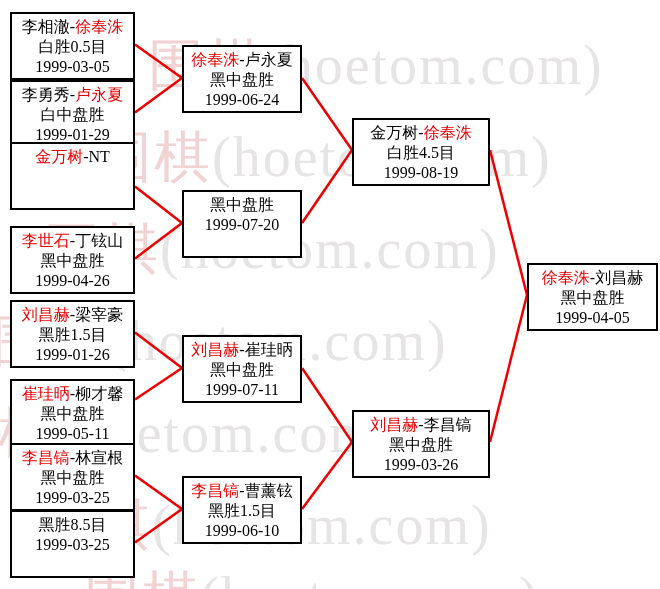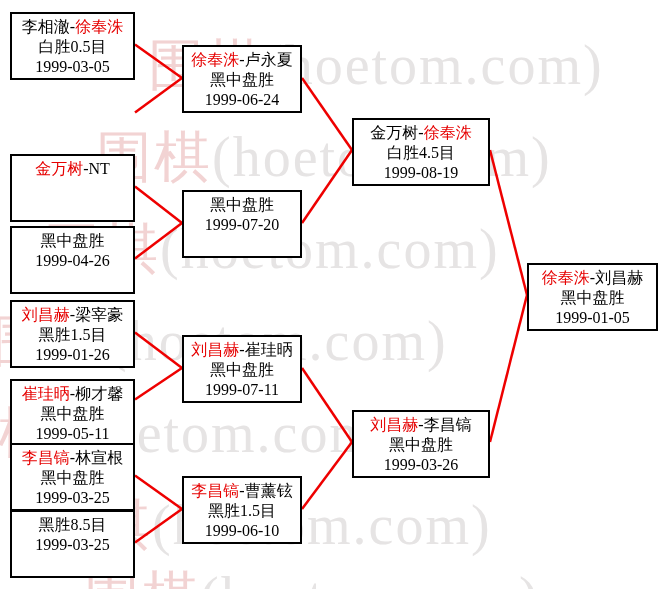--- a/index.html
+++ b/index.html
@@ -62,28 +62,34 @@
         <path d="M490,442 L527,295"></path>
     </g>
   </svg>
 
   <div class="box" style="left:10px;top:12px;width:121px">
     <div class="line"><span class="blk">李相澈</span><span class="sep">-</span><span class="red">徐奉洙</span></div>
     <div class="line">白胜0.5目</div>
     <div class="line">1999-03-05</div>
   </div>
 
+  <div class="box" style="left:10px;top:80px;width:121px">
+    <div class="line"><span class="blk">李勇秀</span><span class="sep">-</span><span class="red">卢永夏</span></div>
+    <div class="line">白中盘胜</div>
+    <div class="line">1999-01-29</div>
+  </div>
 
-  <div class="box" style="left:10px;top:154px;width:121px">
+  <div class="box" style="left:10px;top:142px;width:121px">
     <div class="line"><span class="red">金万树</span><span class="sep">-</span><span class="blk">NT</span></div>
     <div class="line"></div>
     <div class="line"></div>
   </div>
 
   <div class="box" style="left:10px;top:226px;width:121px">
+    <div class="line"><span class="red">李世石</span><span class="sep">-</span><span class="blk">丁铉山</span></div>
     <div class="line">黑中盘胜</div>
     <div class="line">1999-04-26</div>
   </div>
 
   <div class="box" style="left:10px;top:300px;width:121px">
     <div class="line"><span class="red">刘昌赫</span><span class="sep">-</span><span class="blk">梁宰豪</span></div>
     <div class="line">黑胜1.5目</div>
     <div class="line">1999-01-26</div>
   </div>
 
@@ -135,16 +141,16 @@
 
   <div class="box" style="left:352px;top:410px;width:134px">
     <div class="line"><span class="red">刘昌赫</span><span class="sep">-</span><span class="blk">李昌镐</span></div>
     <div class="line">黑中盘胜</div>
     <div class="line">1999-03-26</div>
   </div>
 
   <div class="box" style="left:527px;top:263px;width:127px">
     <div class="line"><span class="red">徐奉洙</span><span class="sep">-</span><span class="blk">刘昌赫</span></div>
     <div class="line">黑中盘胜</div>
-    <div class="line">1999-01-05</div>
+    <div class="line">1999-04-05</div>
   </div>
 
 </div>
 
 </body></html>

